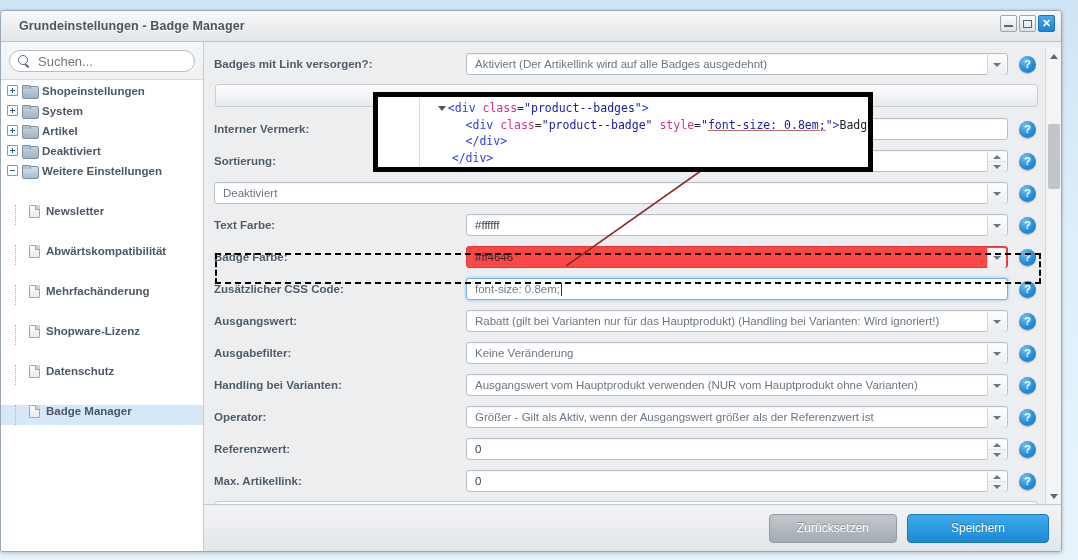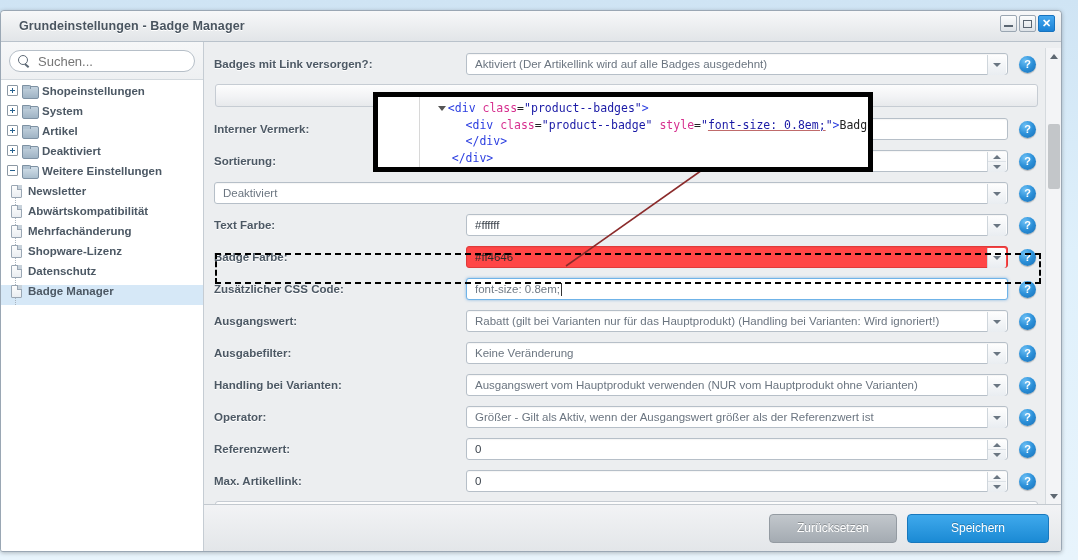--- a/index.html
+++ b/index.html
@@ -103,21 +103,21 @@
     font-family: "Liberation Sans", sans-serif;
     background: transparent;
   }
   .tree { flex: 1 1 auto; overflow: hidden; padding-top: 5px; }
   .tnode {
     display: flex; align-items: flex-start;
     height: 20px; padding-left: 6px;
     font-size: 11.5px; color: #4c5864;
     cursor: pointer; position: relative; font-weight: bold;
   }
-  .tnode.child { padding-left: 10px; }
+  .tnode.child { padding-left: 28px; margin-top: 20px; }
   .tnode.selected { background: #d6e8f7; }
   .toggle {
     width: 11px; height: 11px; flex: 0 0 11px;
     border: 1px solid #8c98a4; background: #fff;
     margin-right: 4px;
     position: relative; border-radius: 1px;
   }
   .toggle::before {
     content: ""; position: absolute;
     left: 2px; top: 4px; width: 5px; height: 1px; background: #25618f;

